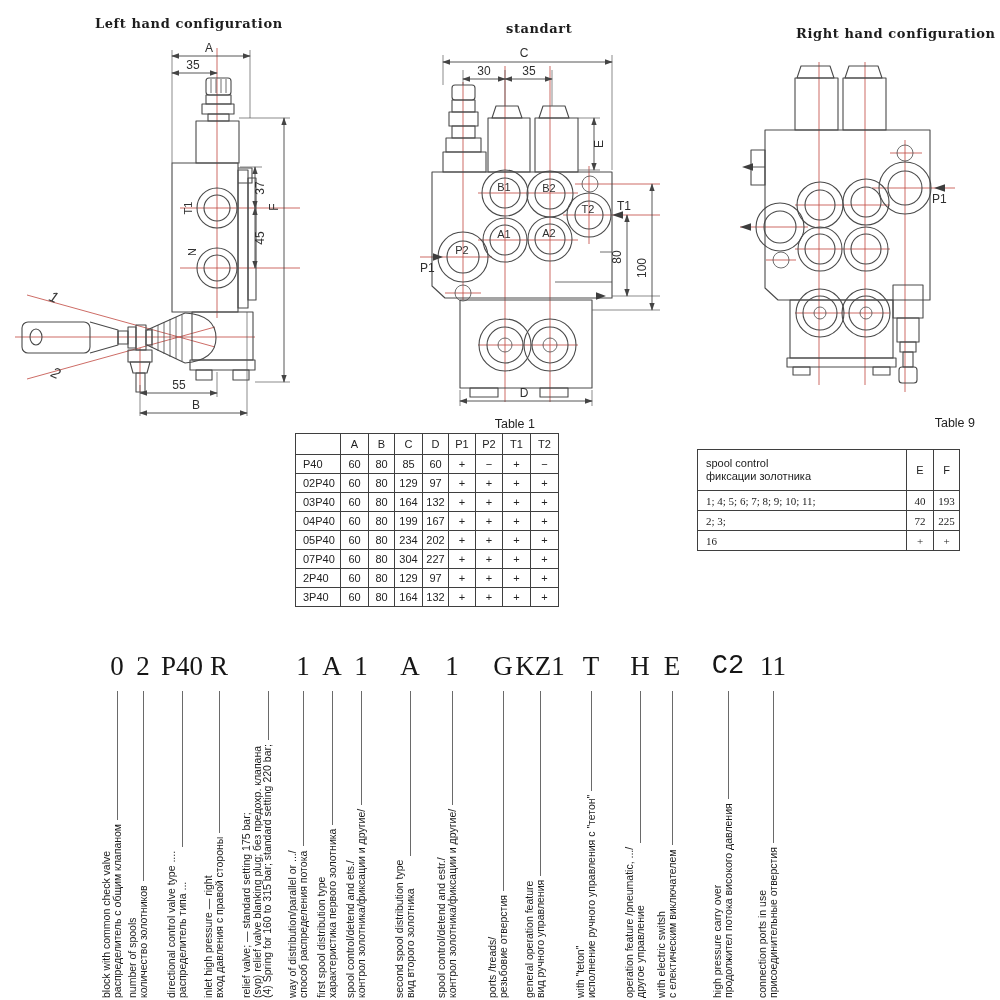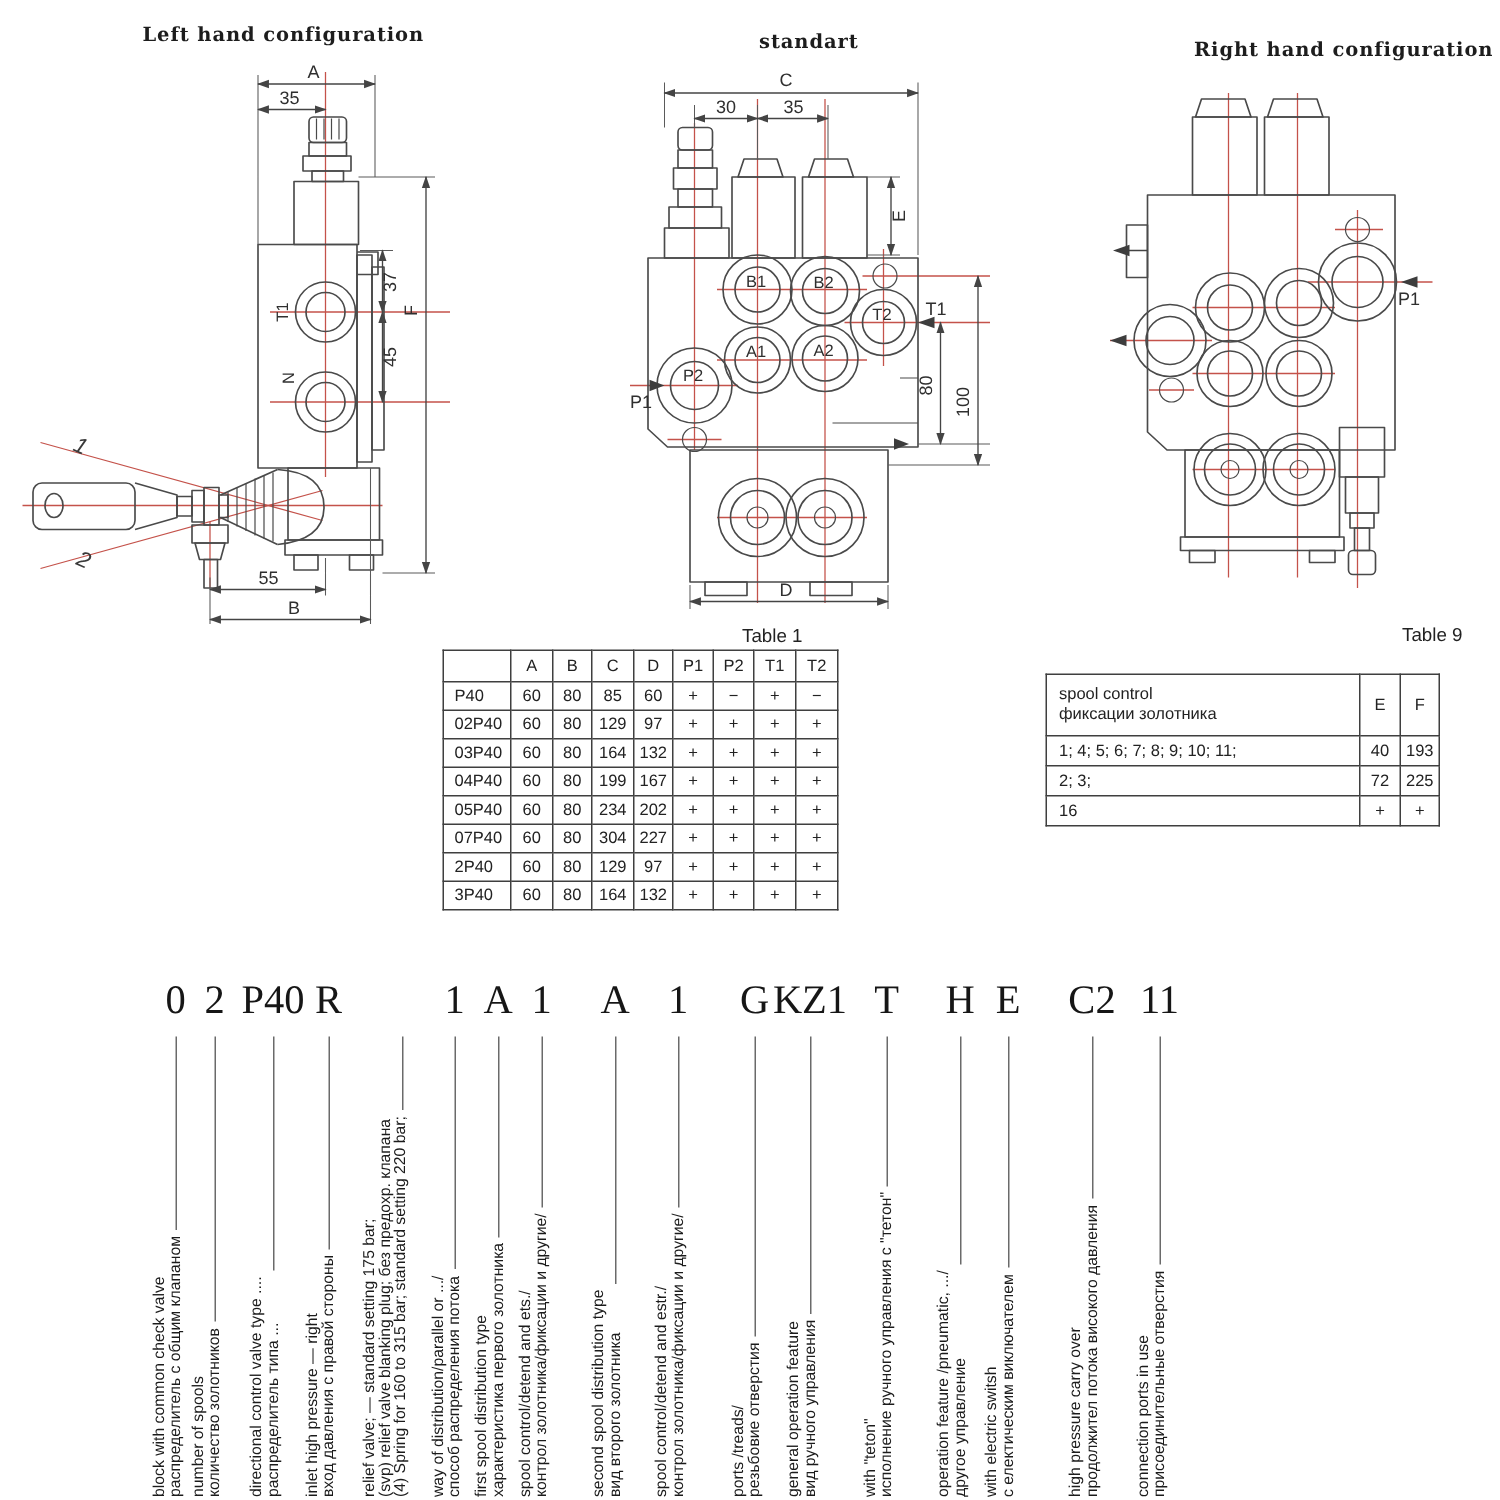--- a/index.html
+++ b/index.html
@@ -11,21 +11,21 @@
   
   .tcap{font-size:12.5px;color:#222;white-space:nowrap;}
   table.dt{border-collapse:collapse;table-layout:fixed;background:#fff;}
   table.dt th,table.dt td{border:1px solid #3f3f3f;font-size:11px;text-align:center;
        padding:0 2px;height:18px;color:#222;font-weight:normal;line-height:12px;}
   table.dt th{height:20px;}
   table.dt .rowhead{text-align:left;padding-left:7px;}
   #table1{width:263px;border:1.5px solid #333;}
   #table2{width:262px;border:1.5px solid #333;}
   #table2 th{height:40px;}
-  #table2 td{height:19px;}
+  #table2 td{height:19px;font-family:Liberation Serif, serif;}
   #table2 .rowhead{padding-left:8px;}
   #table2 .h2l{text-align:left;padding-left:8px;line-height:13px;}
   
   .code-char{position:absolute;top:651px;transform:translateX(-50%);
              font-family:"Liberation Serif","DejaVu Serif",serif;font-size:27px;
              color:#161616;white-space:nowrap;}
   .leader-line{position:absolute;width:1px;background:#6a6a6a;}
   .rot-label{position:absolute;transform:rotate(-90deg);transform-origin:0 0;
              font-size:10.5px;line-height:10.7px;color:#1b1b1b;white-space:nowrap;}
   .rot-label div{white-space:nowrap;}
@@ -563,21 +563,21 @@
         <div>operation feature /pneumatic, .../</div>
         <div>другое управление</div>
       </div>
       <div class="leader-line" style="left: 640px; top: 691px; height: 152px;"></div>
       <div class="code-char" style="left: 672px;">E</div>
       <div class="rot-label" style="left: 655.6px; top: 998px;">
         <div>with electric switsh</div>
         <div>с електическим виключателем</div>
       </div>
       <div class="leader-line" style="left: 672px; top: 691px; height: 154px;"></div>
-      <div class="code-char" style="left: 728px;">C2</div>
+      <div class="code-char" style="left: 728px; font-family: Liberation Mono, monospace;">C2</div>
       <div class="rot-label" style="left: 711.6px; top: 998px;">
         <div>high pressure carry over</div>
         <div>продолжител потока високого давления</div>
       </div>
       <div class="leader-line" style="left: 728px; top: 691px; height: 108px;"></div>
       <div class="code-char" style="left: 773px; font-family: Liberation Serif, serif;">11</div>
       <div class="rot-label" style="left: 756.6px; top: 998px;">
         <div>connection ports in use</div>
         <div>присоединительные отверстия</div>
       </div>

